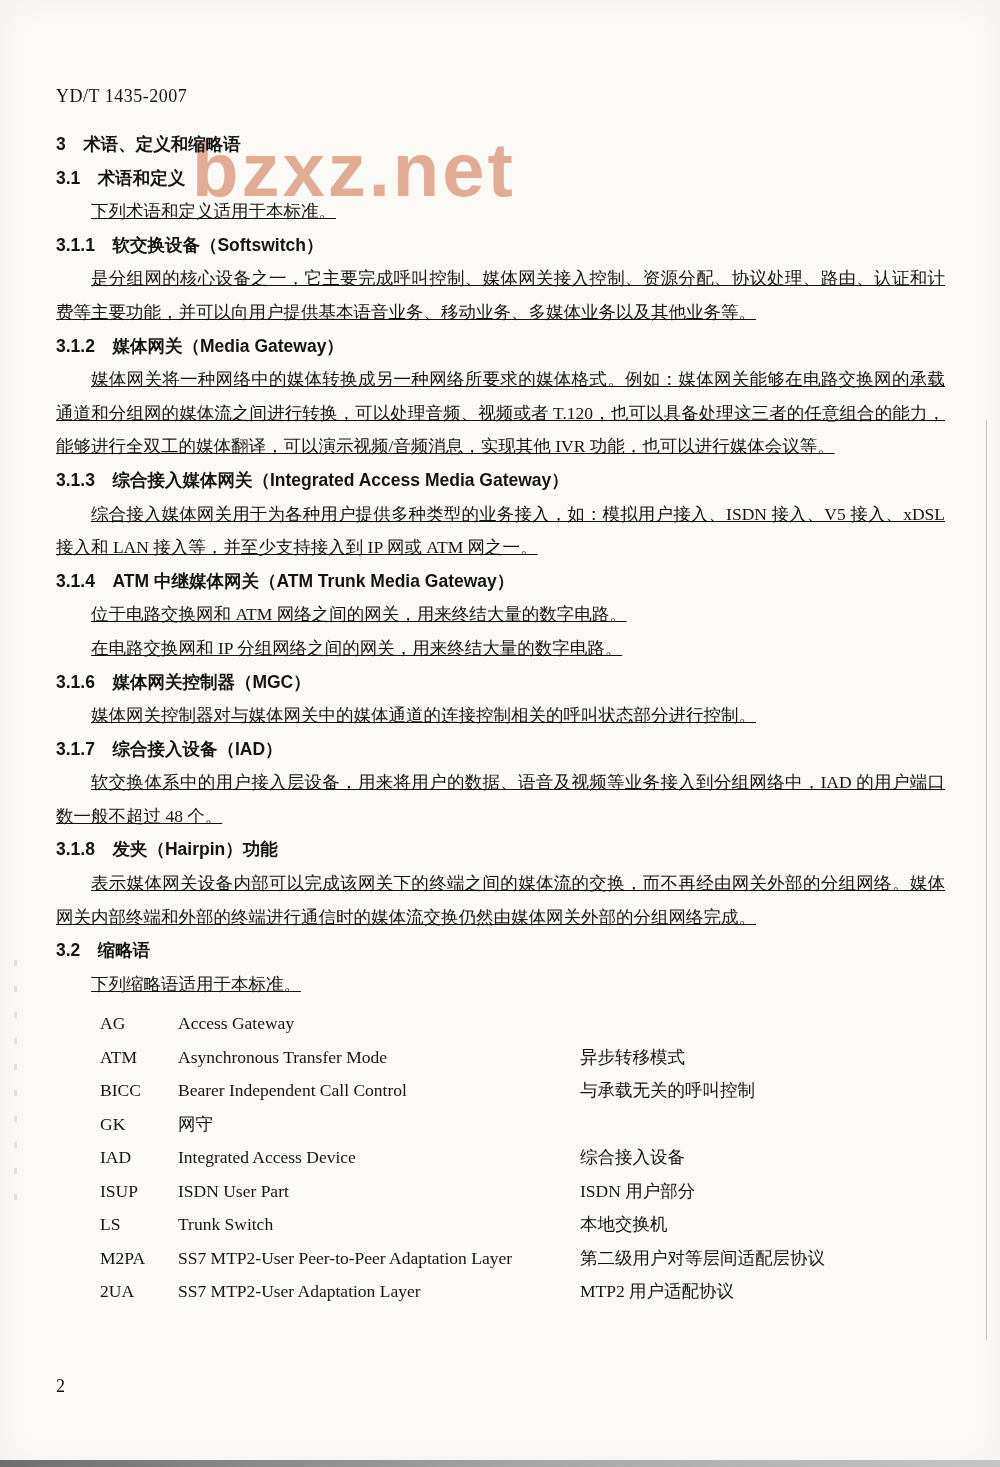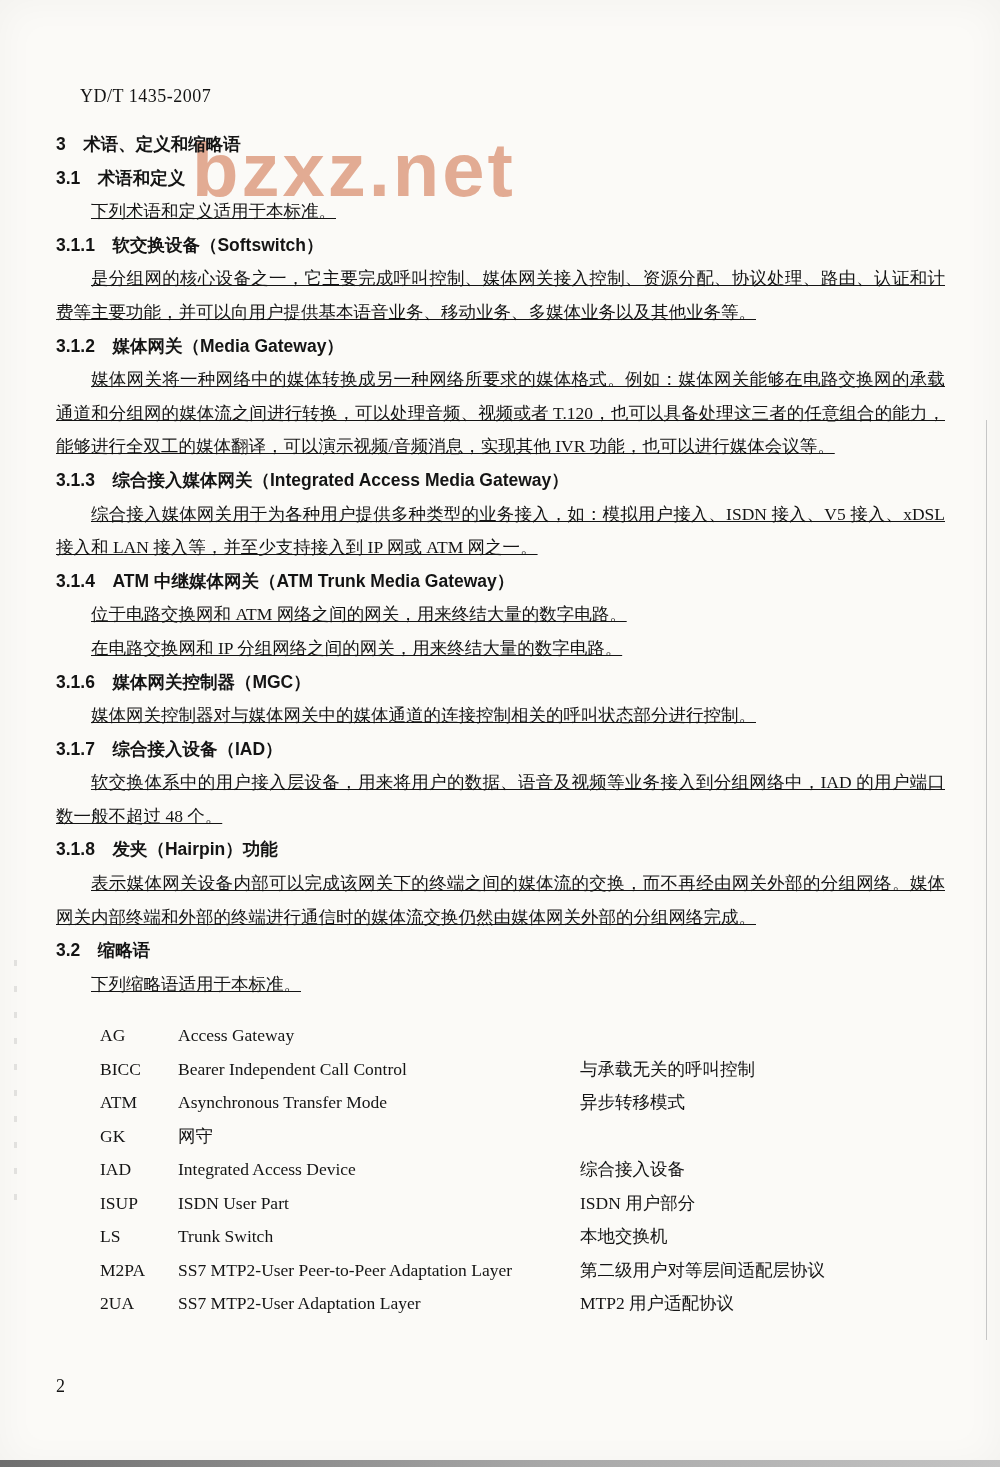--- a/index.html
+++ b/index.html
@@ -17,21 +17,20 @@
     box-shadow: inset 0 0 40px rgba(0,0,0,0.04);
   }
 
   .doc-header {
     position: absolute;
     top: 86px;
     left: 56px;
     font-size: 18px;
     letter-spacing: 0.5px;
     z-index: 2;
-    margin-left: 24px;
   }
 
   .watermark {
     position: absolute;
     top: 126px;
     left: 192px;
     z-index: 1;
     font-family: "Liberation Sans", "DejaVu Sans", sans-serif;
     font-weight: bold;
     font-size: 76px;
@@ -55,21 +54,21 @@
 
   .h1, .h2, .h3 {
     font-family: "Liberation Sans", "DejaVu Sans", sans-serif;
     font-weight: bold;
     font-size: 17.5px;
     text-align: left;
   }
 
   .para { text-indent: 2em; text-decoration: underline; }
 
-  .abbr-table { margin-top: 18px; padding-left: 44px; }
+  .abbr-table { margin-top: 6px; padding-left: 44px; }
   .abbr-row { display: flex; line-height: 33.5px; }
   .col-abbr { width: 78px; flex: 0 0 78px; }
   .col-en   { width: 402px; flex: 0 0 402px; }
   .col-zh   { flex: 1; }
 
   .page-number {
     position: absolute;
     left: 56px;
     bottom: 70px;
     z-index: 2;
@@ -133,28 +132,28 @@
     <div class="para">表示媒体网关设备内部可以完成该网关下的终端之间的媒体流的交换，而不再经由网关外部的分组网络。媒体网关内部终端和外部的终端进行通信时的媒体流交换仍然由媒体网关外部的分组网络完成。</div>
     <div class="h2">3.2　缩略语</div>
     <div class="para">下列缩略语适用于本标准。</div>
 
     <div class="abbr-table">
       <div class="abbr-row">
         <span class="col-abbr">AG</span>
         <span class="col-en">Access Gateway</span>
       </div>
       <div class="abbr-row">
+        <span class="col-abbr">ATM</span>
+        <span class="col-en">Asynchronous Transfer Mode</span>
+        <span class="col-zh">异步转移模式</span>
+      </div>
+      <div class="abbr-row">
         <span class="col-abbr">BICC</span>
         <span class="col-en">Bearer Independent Call Control</span>
         <span class="col-zh">与承载无关的呼叫控制</span>
-      </div>
-      <div class="abbr-row">
-        <span class="col-abbr">ATM</span>
-        <span class="col-en">Asynchronous Transfer Mode</span>
-        <span class="col-zh">异步转移模式</span>
       </div>
       <div class="abbr-row">
         <span class="col-abbr">GK</span>
         <span class="col-zh">网守</span>
       </div>
       <div class="abbr-row">
         <span class="col-abbr">IAD</span>
         <span class="col-en">Integrated Access Device</span>
         <span class="col-zh">综合接入设备</span>
       </div>

